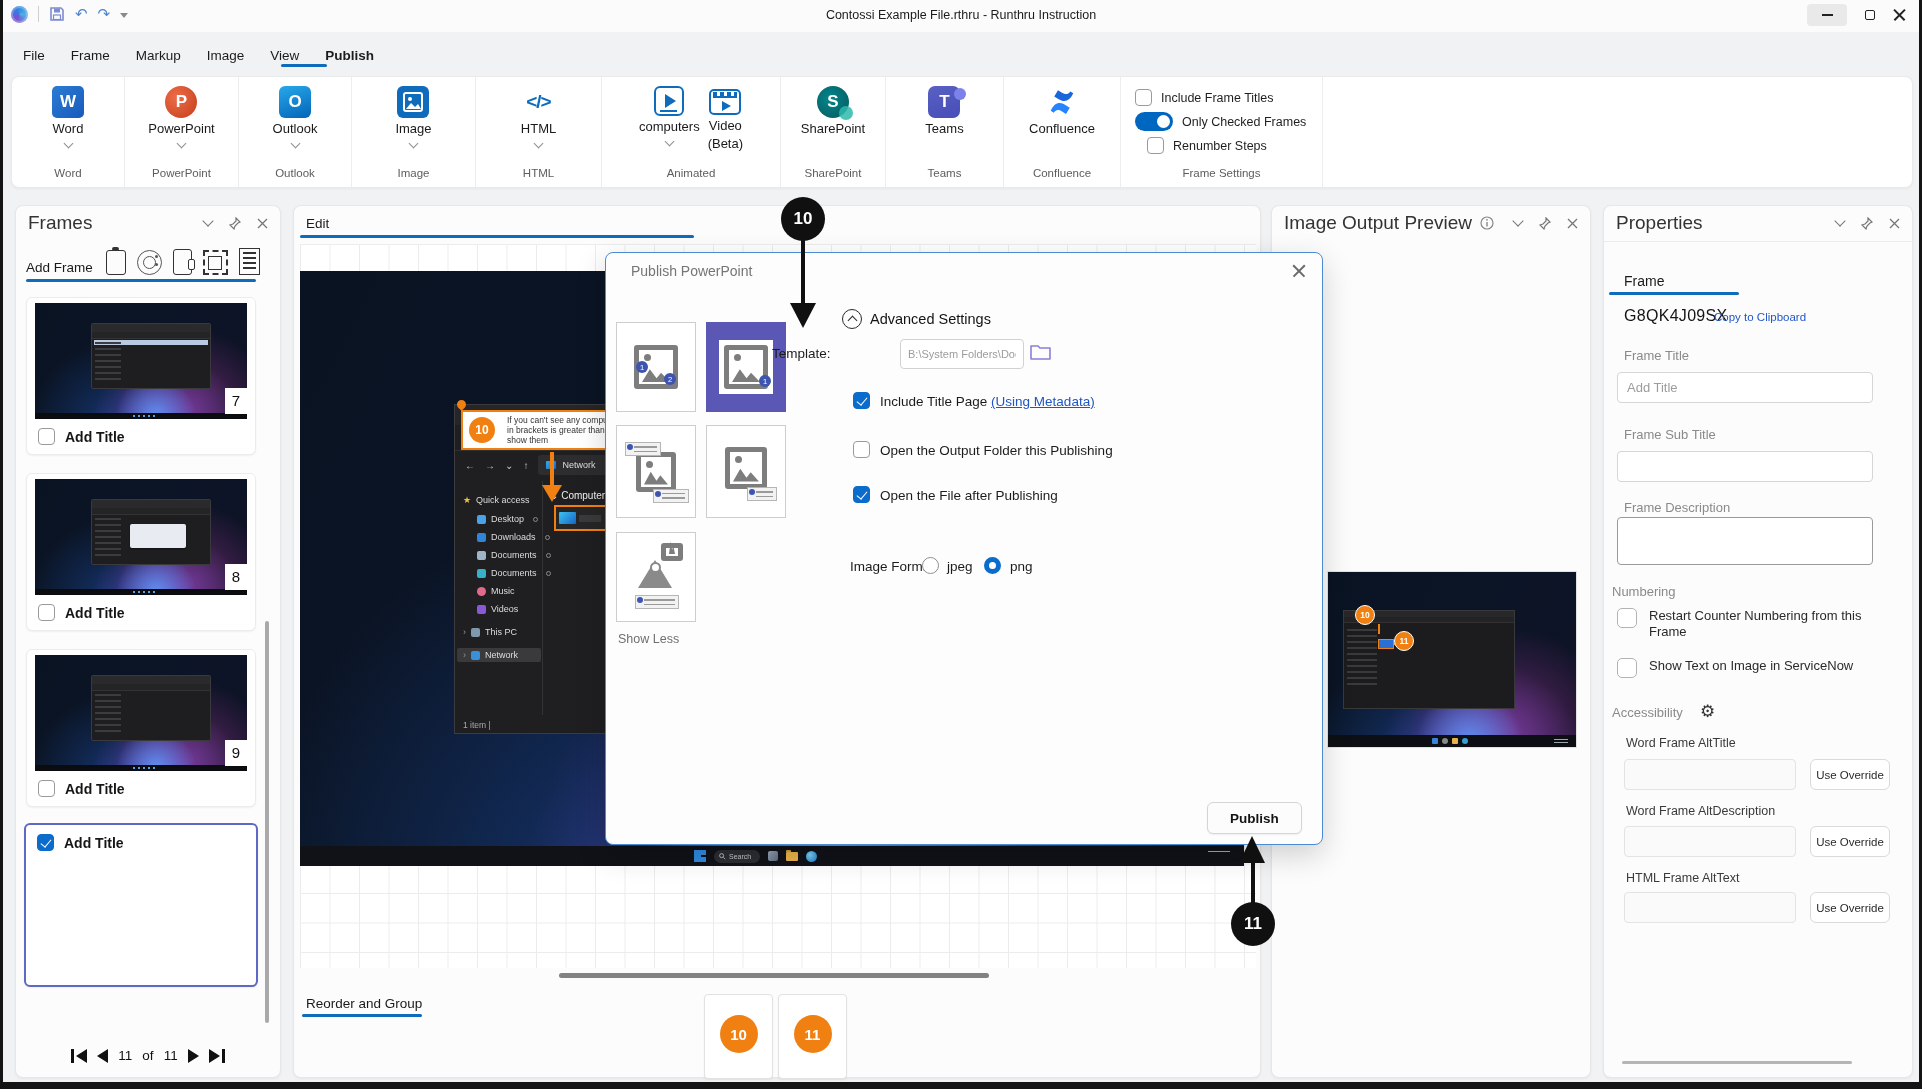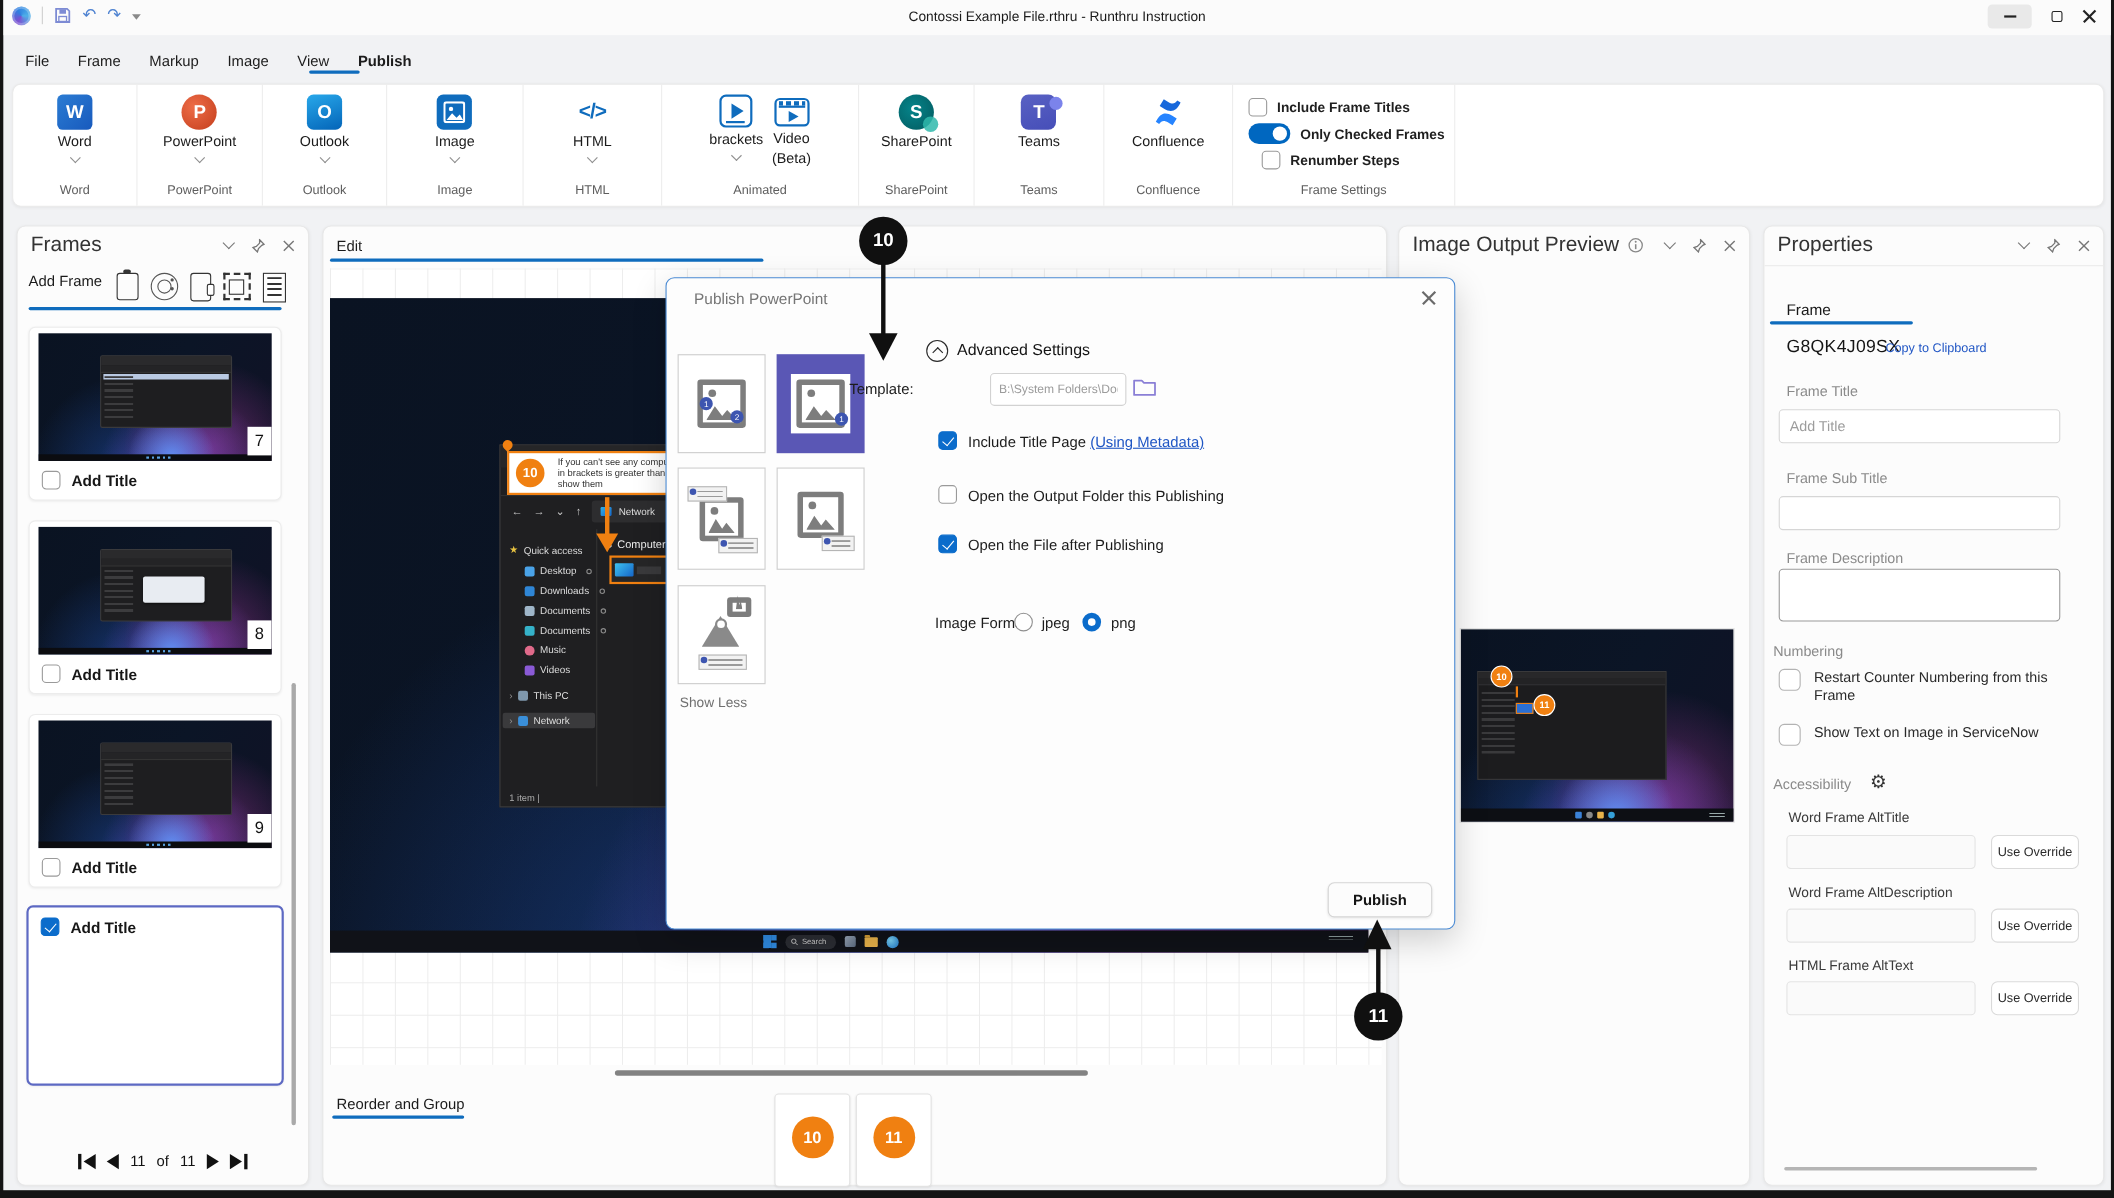--- a/index.html
+++ b/index.html
@@ -51,38 +51,38 @@
   .ic-video::before { content:""; position:absolute; left:2px; top:1px; right:2px; height:4px; border-bottom:2px solid #0f6cbd; background:repeating-linear-gradient(90deg,#0f6cbd 0 4px,transparent 4px 7px); }
   .ic-video::after { content:""; position:absolute; left:11px; top:10px; border-left:9px solid #0f6cbd; border-top:5px solid transparent; border-bottom:5px solid transparent; }
   .ic-sp { background:radial-gradient(circle at 40% 40%,#05848a,#03595e); border-radius:50%; position:relative; }
   .ic-sp::after { content:""; position:absolute; right:-4px; bottom:-2px; width:14px; height:14px; border-radius:50%; background:#2fb8ab; opacity:.85; }
   .ic-teams { background:linear-gradient(160deg,#5961c3,#464eb8); border-radius:7px; position:relative; }
   .ic-teams::after { content:""; position:absolute; right:-6px; top:2px; width:12px; height:12px; border-radius:50%; background:#7b83eb; }
   .ic-now { color:#2e5950; font-size:17px; font-weight:700; letter-spacing:0; }
   .settings-col { display:flex; flex-direction:column; gap:6px; padding:12px 0 0 14px; width:100%; }
   .set-row { display:flex; align-items:center; gap:9px; }
   .set-row.indent { padding-left:12px; }
-  .set-lab { font-size:12.5px; color:#1f1f1f; white-space:nowrap;font-weight:bold; }
+  .set-lab { font-size:12.5px; color:#1f1f1f; white-space:nowrap; }
   .cb { width:17px; height:17px; border:1.5px solid #9a9a9a; border-radius:4px; background:#fff; position:relative; flex:none; }
   .cb.on { background:#0b6ccb; border-color:#0b6ccb; }
   .cb.on::after { content:""; position:absolute; left:5px; top:2px; width:5px; height:9px; border-right:1.8px solid #fff; border-bottom:1.8px solid #fff; transform:rotate(40deg); }
   .toggle { width:38px; height:19px; border-radius:10px; background:#0067c0; position:relative; flex:none; }
   .toggle::after { content:""; position:absolute; right:3px; top:3px; width:13px; height:13px; border-radius:50%; background:#fff; }
 
   
   .panel { position:absolute; background:#fcfcfc; border:1px solid #e7e7e7; border-radius:8px; box-shadow:0 1px 3px rgba(0,0,0,.05); }
   .phead { display:flex; align-items:center; height:34px; padding:0 12px; font-size:19px; color:#333; }
   .picons { margin-left:auto; display:flex; gap:16px; align-items:center; }
   .chev-sm { width:8px; height:8px; border-right:1.5px solid #777; border-bottom:1.5px solid #777; transform:rotate(45deg); margin-top:-4px; }
   .pin-ic svg, .x-sm svg, .info-ic svg { display:block; }
   .blueline { position:absolute; height:3px; background:#0f6cbd; border-radius:2px; }
 
   
   .frames-panel { left:12px; top:205px; width:266px; height:873px; }
-  .addframe-row { position:absolute; left:10px; top:42px; display:flex; align-items:flex-start; gap:11px; }
+  .addframe-row { position:absolute; left:10px; top:42px; display:flex; align-items:flex-end; gap:11px; }
   .addframe-lab { font-size:13.5px; color:#1a1a1a; margin-right:2px; }
   .af-ic { color:#333; }
   .af-clip { width:20px; height:25px; border:1.7px solid #333; border-radius:3px; position:relative; }
   .af-clip::before { content:""; position:absolute; left:5px; top:-4px; width:7px; height:4px; background:#333; border-radius:2px; }
   .af-lens { width:25px; height:25px; border:1.5px solid #555; border-radius:50%; position:relative; }
   .af-lens::before { content:""; position:absolute; left:5px; top:5px; width:11px; height:11px; border:1.7px solid #555; border-radius:50%; }
   .af-lens::after { content:""; position:absolute; right:3px; top:4px; width:3px; height:3px; border-radius:50%; background:#555; box-shadow:0 8px 0 #555; }
   .af-phone { width:19px; height:26px; border:1.7px solid #333; border-radius:3px; position:relative; }
   .af-phone::after { content:""; position:absolute; right:-4px; bottom:4px; width:5px; height:9px; background:#fff; border:1.7px solid #333; border-radius:2px; }
   .af-region { width:25px; height:25px; border:2px dashed #333; }
@@ -345,21 +345,21 @@
         <div class="rlab">HTML</div>
         <div class="rchev"></div>
       </div>
           </div>
       <div class="rgl">HTML</div>
     </div>
     <div class="rgroup" style="width:179px">
       <div class="ritems" style="gap:8px">
         <div class="rbtn">
           <div class="ic-elearn"></div>
-          <div class="rlab">brackets</div>
+          <div class="rlab">computers</div>
           <div class="rchev"></div>
         </div>
         <div class="rbtn">
           <div class="ic-video"></div>
           <div class="rlab">Video</div>
           <div class="rlab">(Beta)</div>
         </div>
       </div>
       <div class="rgl">Animated</div>
     </div>

